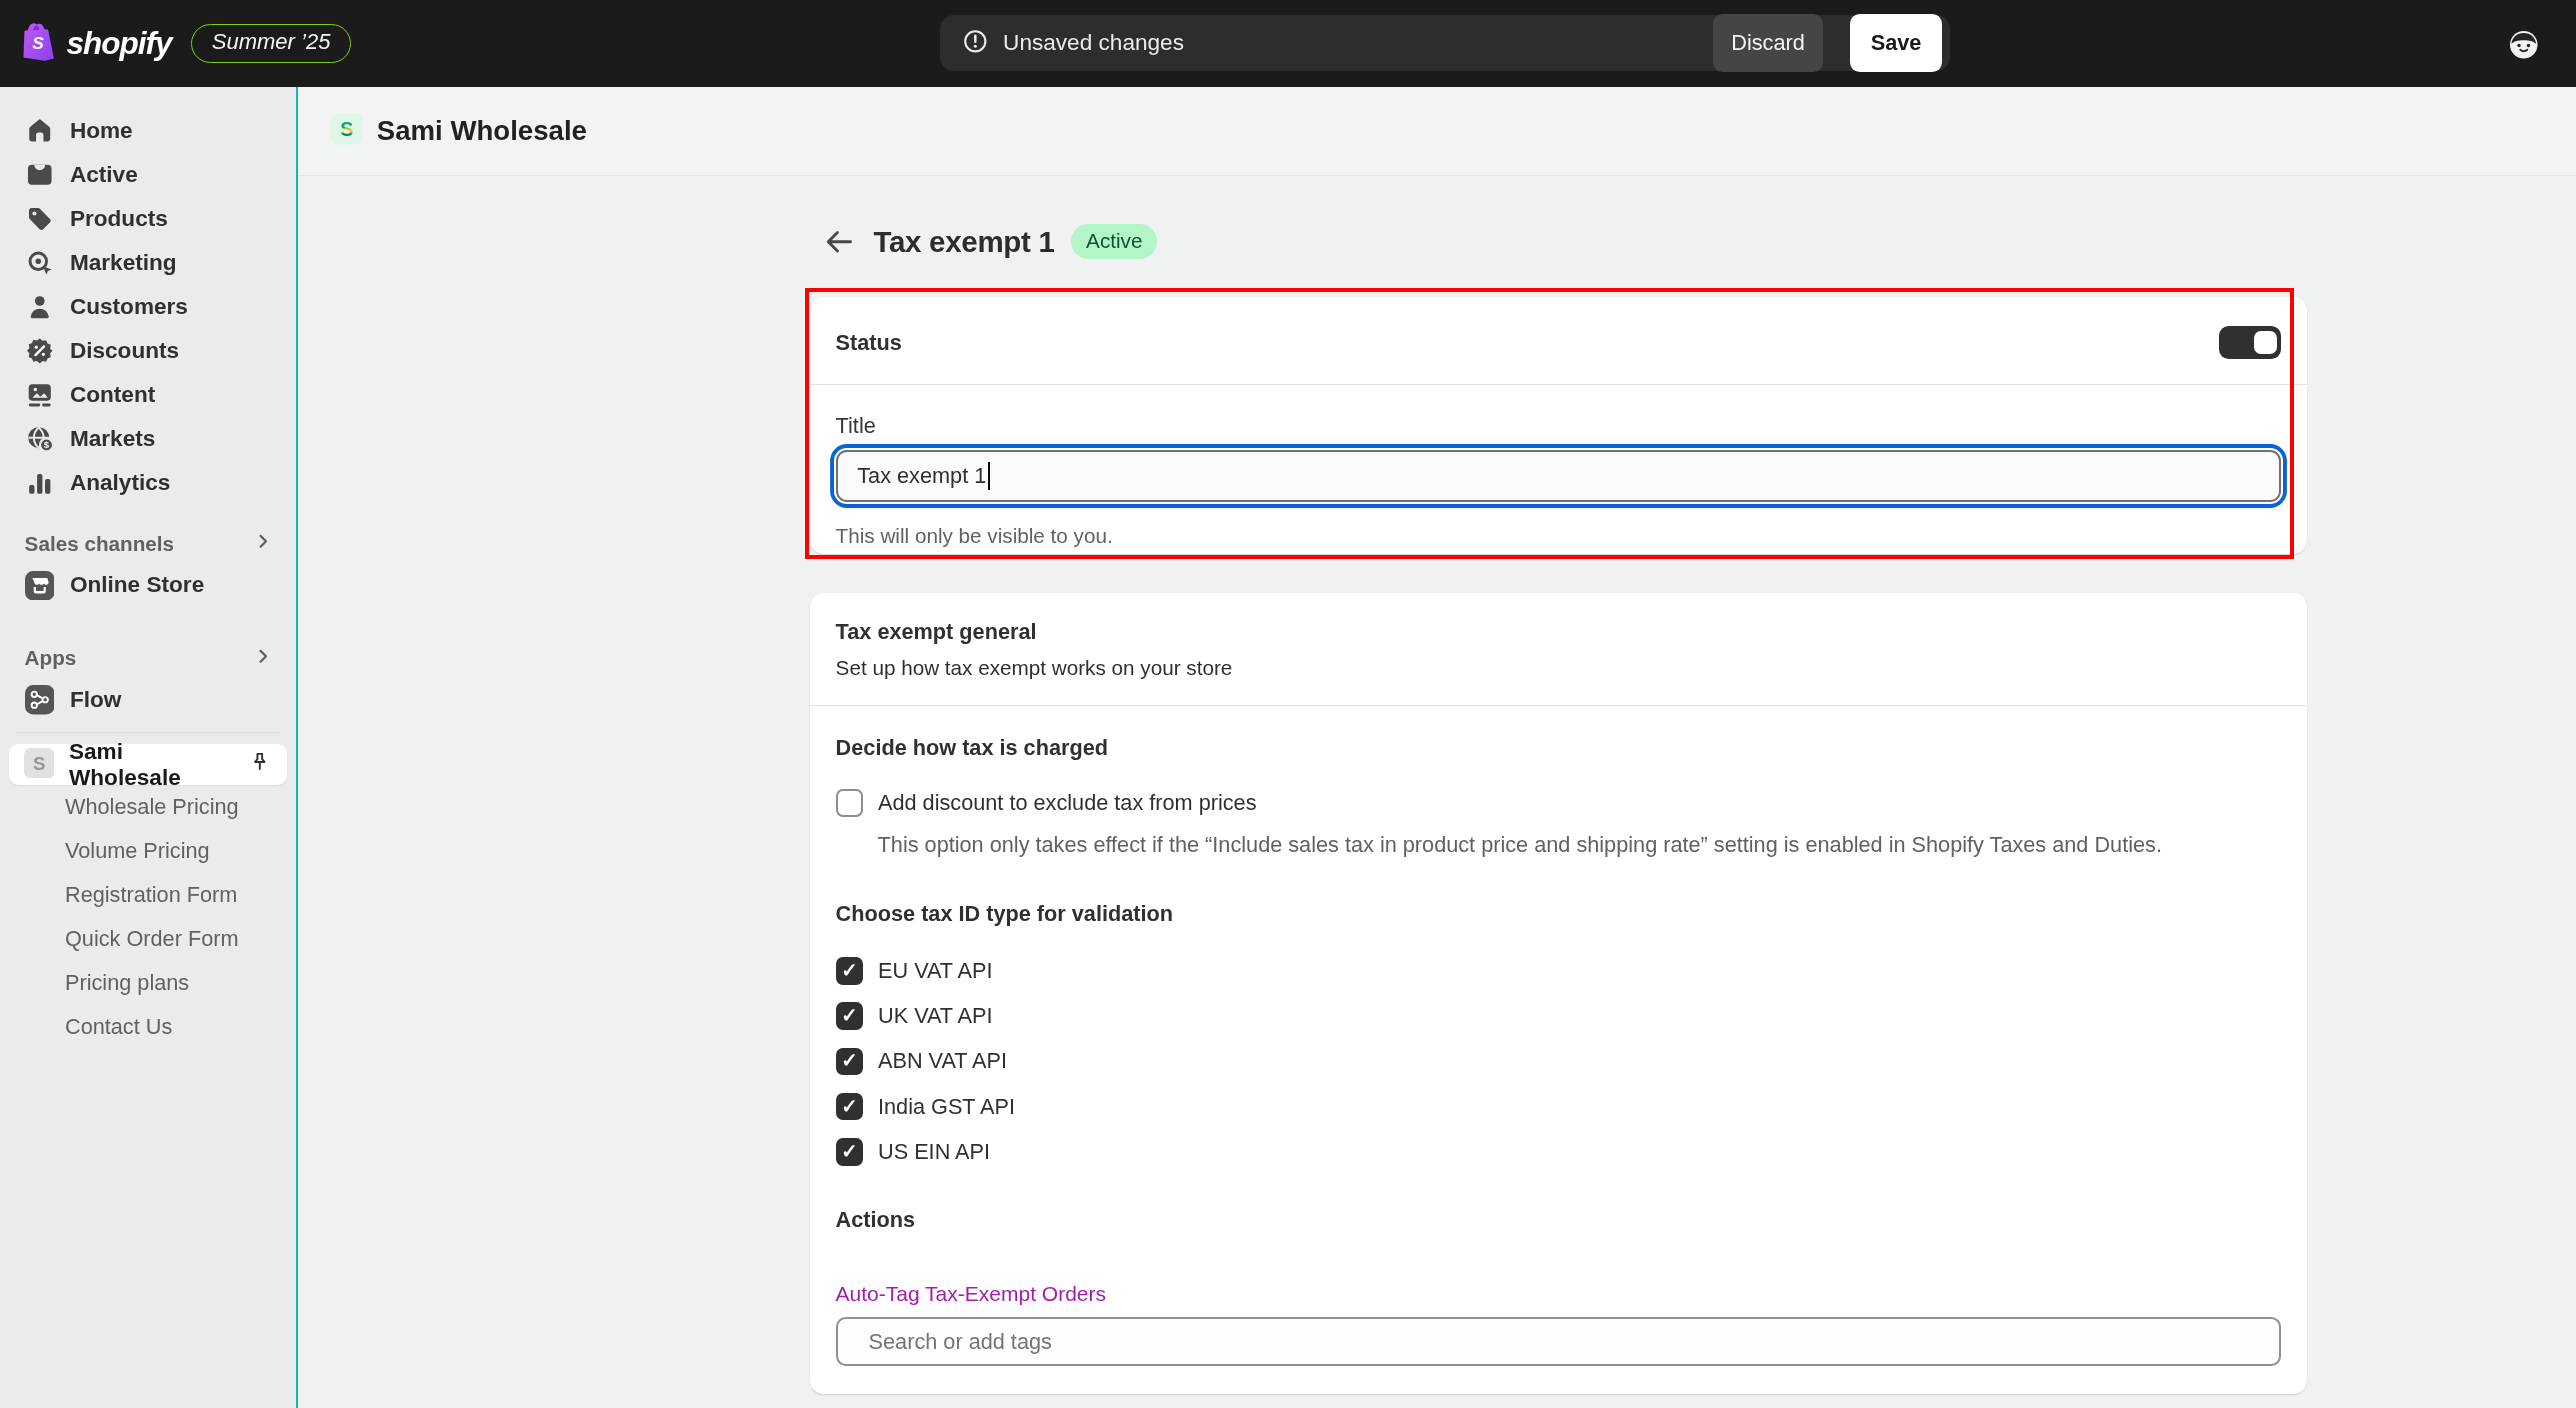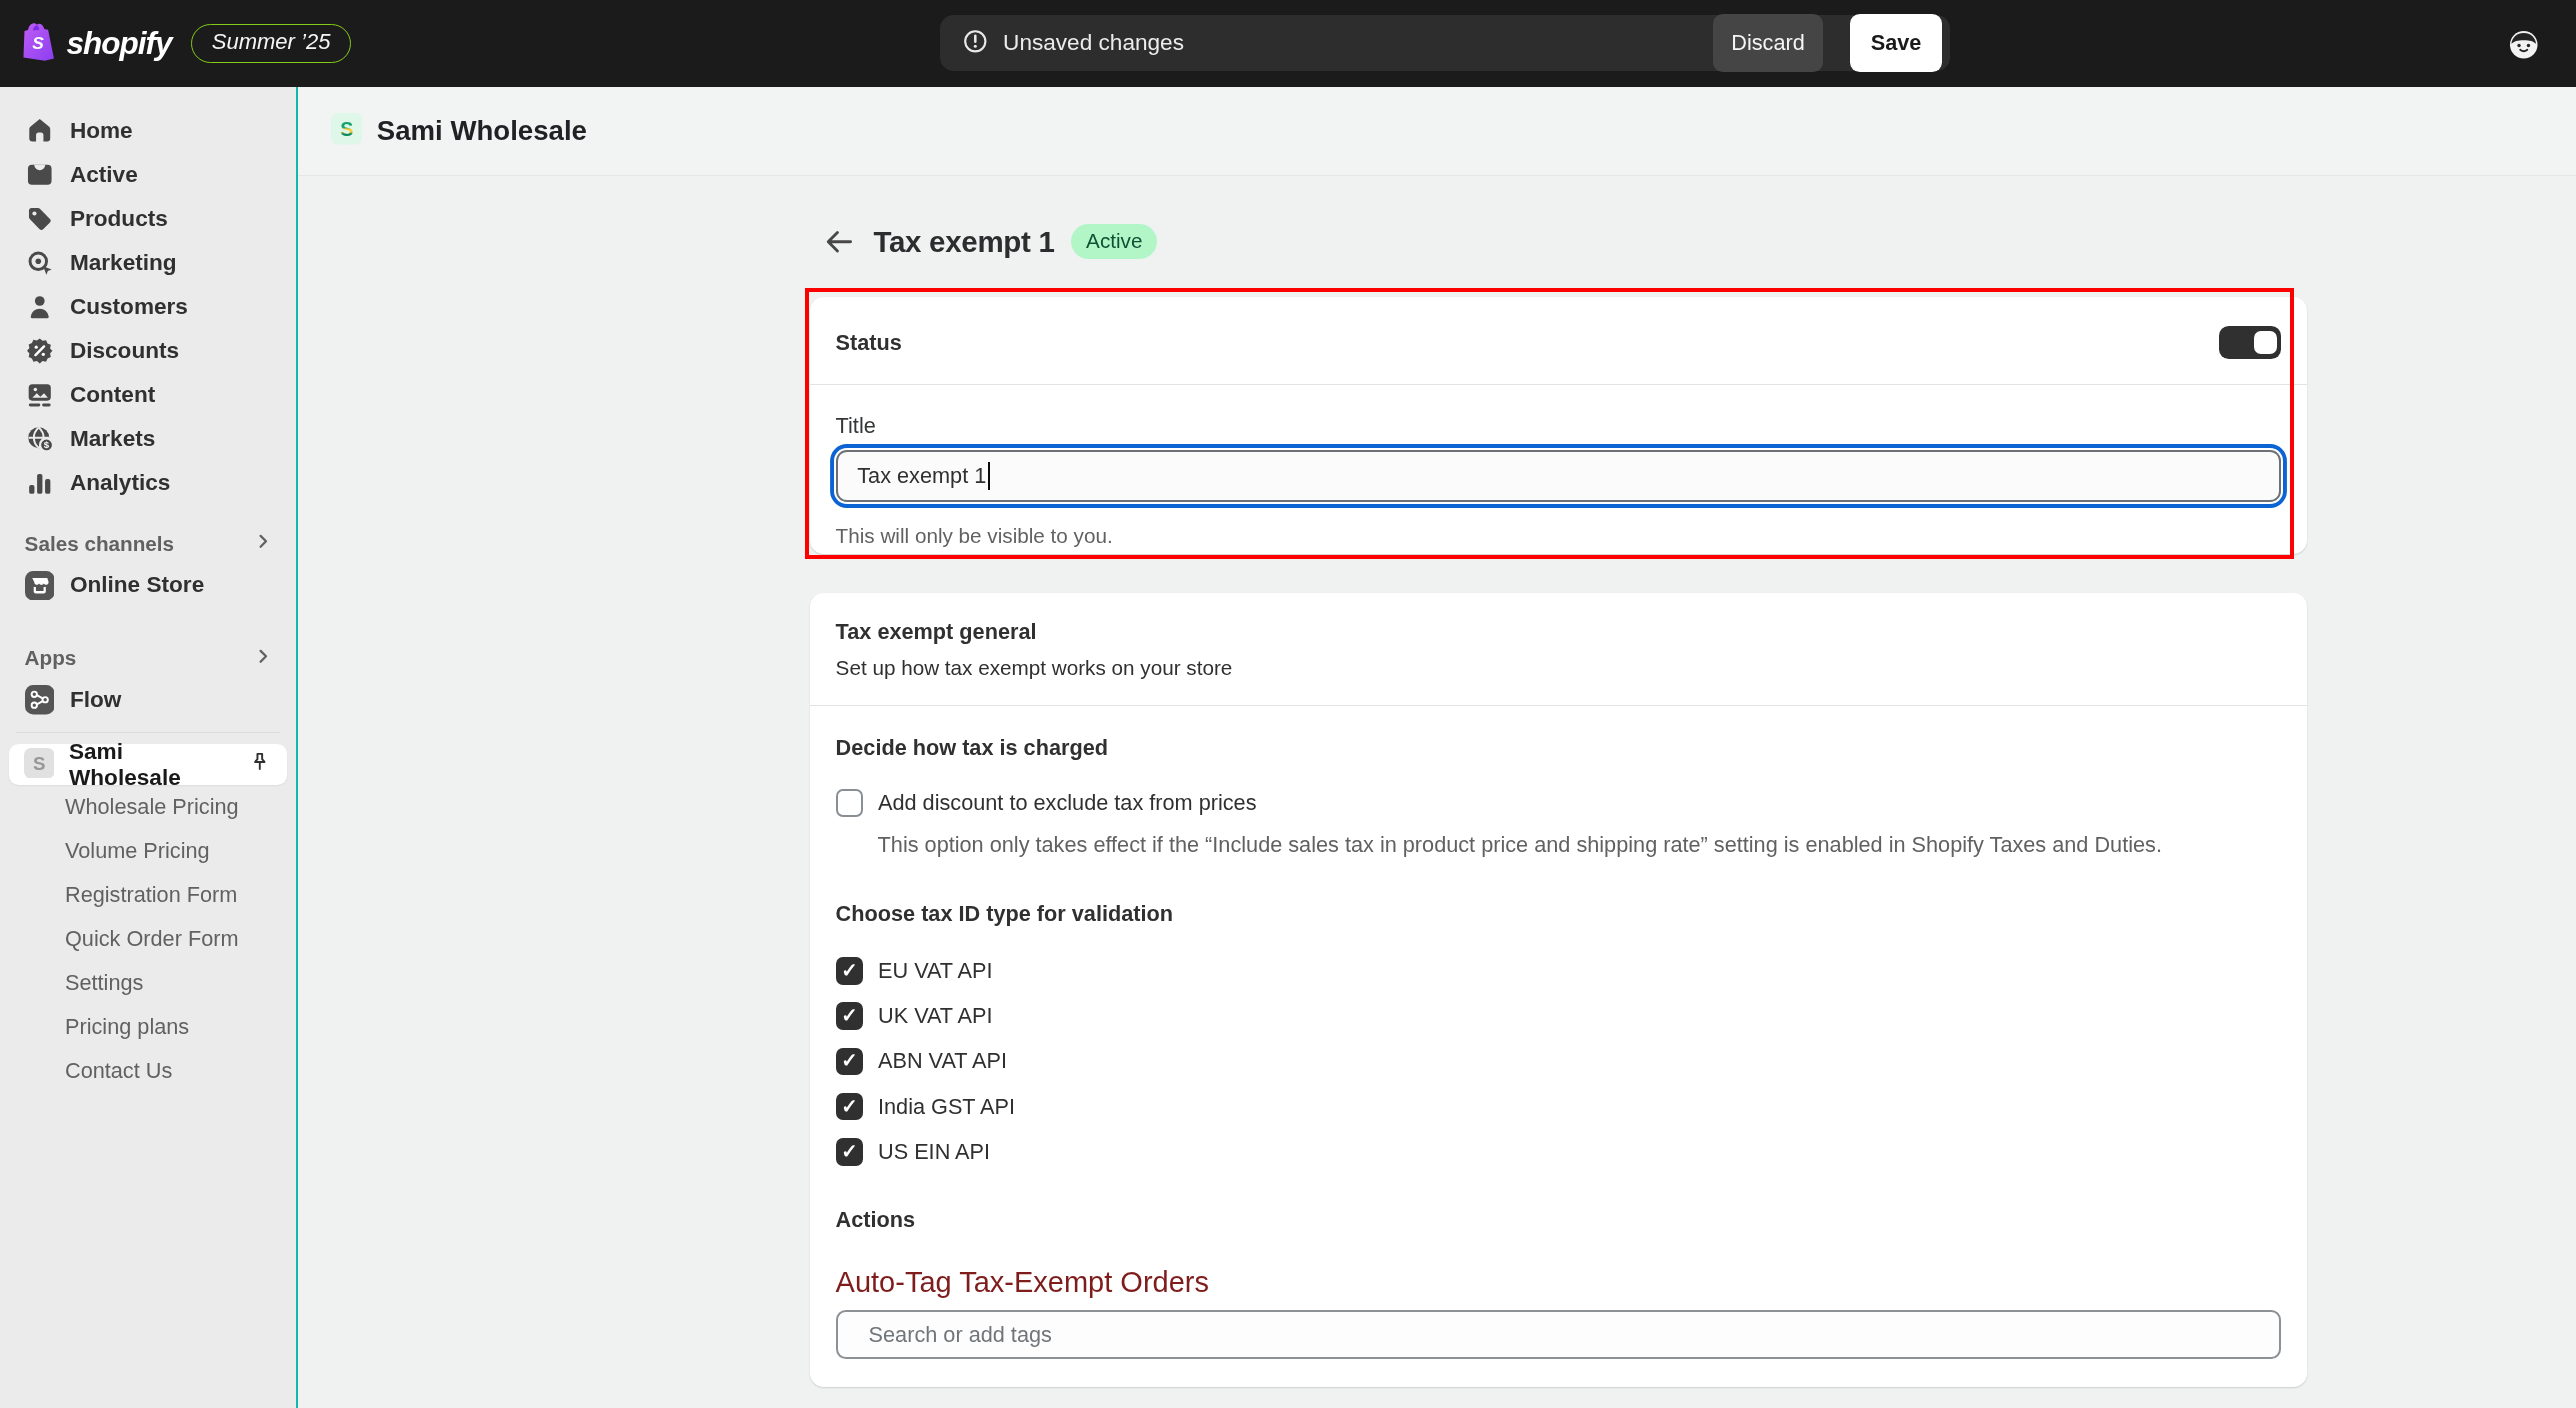--- a/index.html
+++ b/index.html
@@ -90,21 +90,21 @@
   .h3.actions { margin-top:41px; }
   .check-row { margin-top:27.6px; display:flex; align-items:center; gap:14.8px; cursor:pointer; }
   .check-row.list { margin-top:17.7px; }
   .check-row.first { margin-top:29.5px; }
   .cb { width:27.6px; height:27.6px; flex:none; border-radius:6.9px; border:2px solid #898f94;
     background:#fff; display:flex; align-items:center; justify-content:center; }
   .cb.checked { border:none; background:#303030; }
   .cb.checked::after { content:"✓"; color:#fff; font-size:19.7px; font-weight:700; line-height:1; }
   .cb-label { font-size:21.7px; color:#303030; }
   .note { margin:15.8px 0 0 42px; font-size:21.7px; color:#616161; }
-  .auto-label { margin-top:33px; font-size:29px; color:#7f1d1d; }
+  .auto-label { margin-top:49px; font-size:21px; color:#a21caf; }
   .tags-input { margin-top:11.8px; display:block; width:100%; height:49px; background:#fdfdfd;
     border:2px solid #8c9196; border-radius:9.8px; padding:0 31px; font-size:21.7px;
     color:#303030; font-family:inherit; }
   .tags-input::placeholder { color:#70757a; }
 
   .card3 { margin-top:27.6px; height:118px; }
 </style>
 </head>
 <body>
 
@@ -320,23 +320,20 @@
     <div class="sub-item">
         <span>Volume Pricing</span>
       </div>
     <div class="sub-item">
         <span>Registration Form</span>
       </div>
     <div class="sub-item">
         <span>Quick Order Form</span>
       </div>
     <div class="sub-item">
-        <span>Settings</span>
-      </div>
-    <div class="sub-item">
         <span>Pricing plans</span>
       </div>
     <div class="sub-item">
         <span>Contact Us</span>
       </div>
   </aside>
 
   <main class="main">
 
     <div class="app-band">

